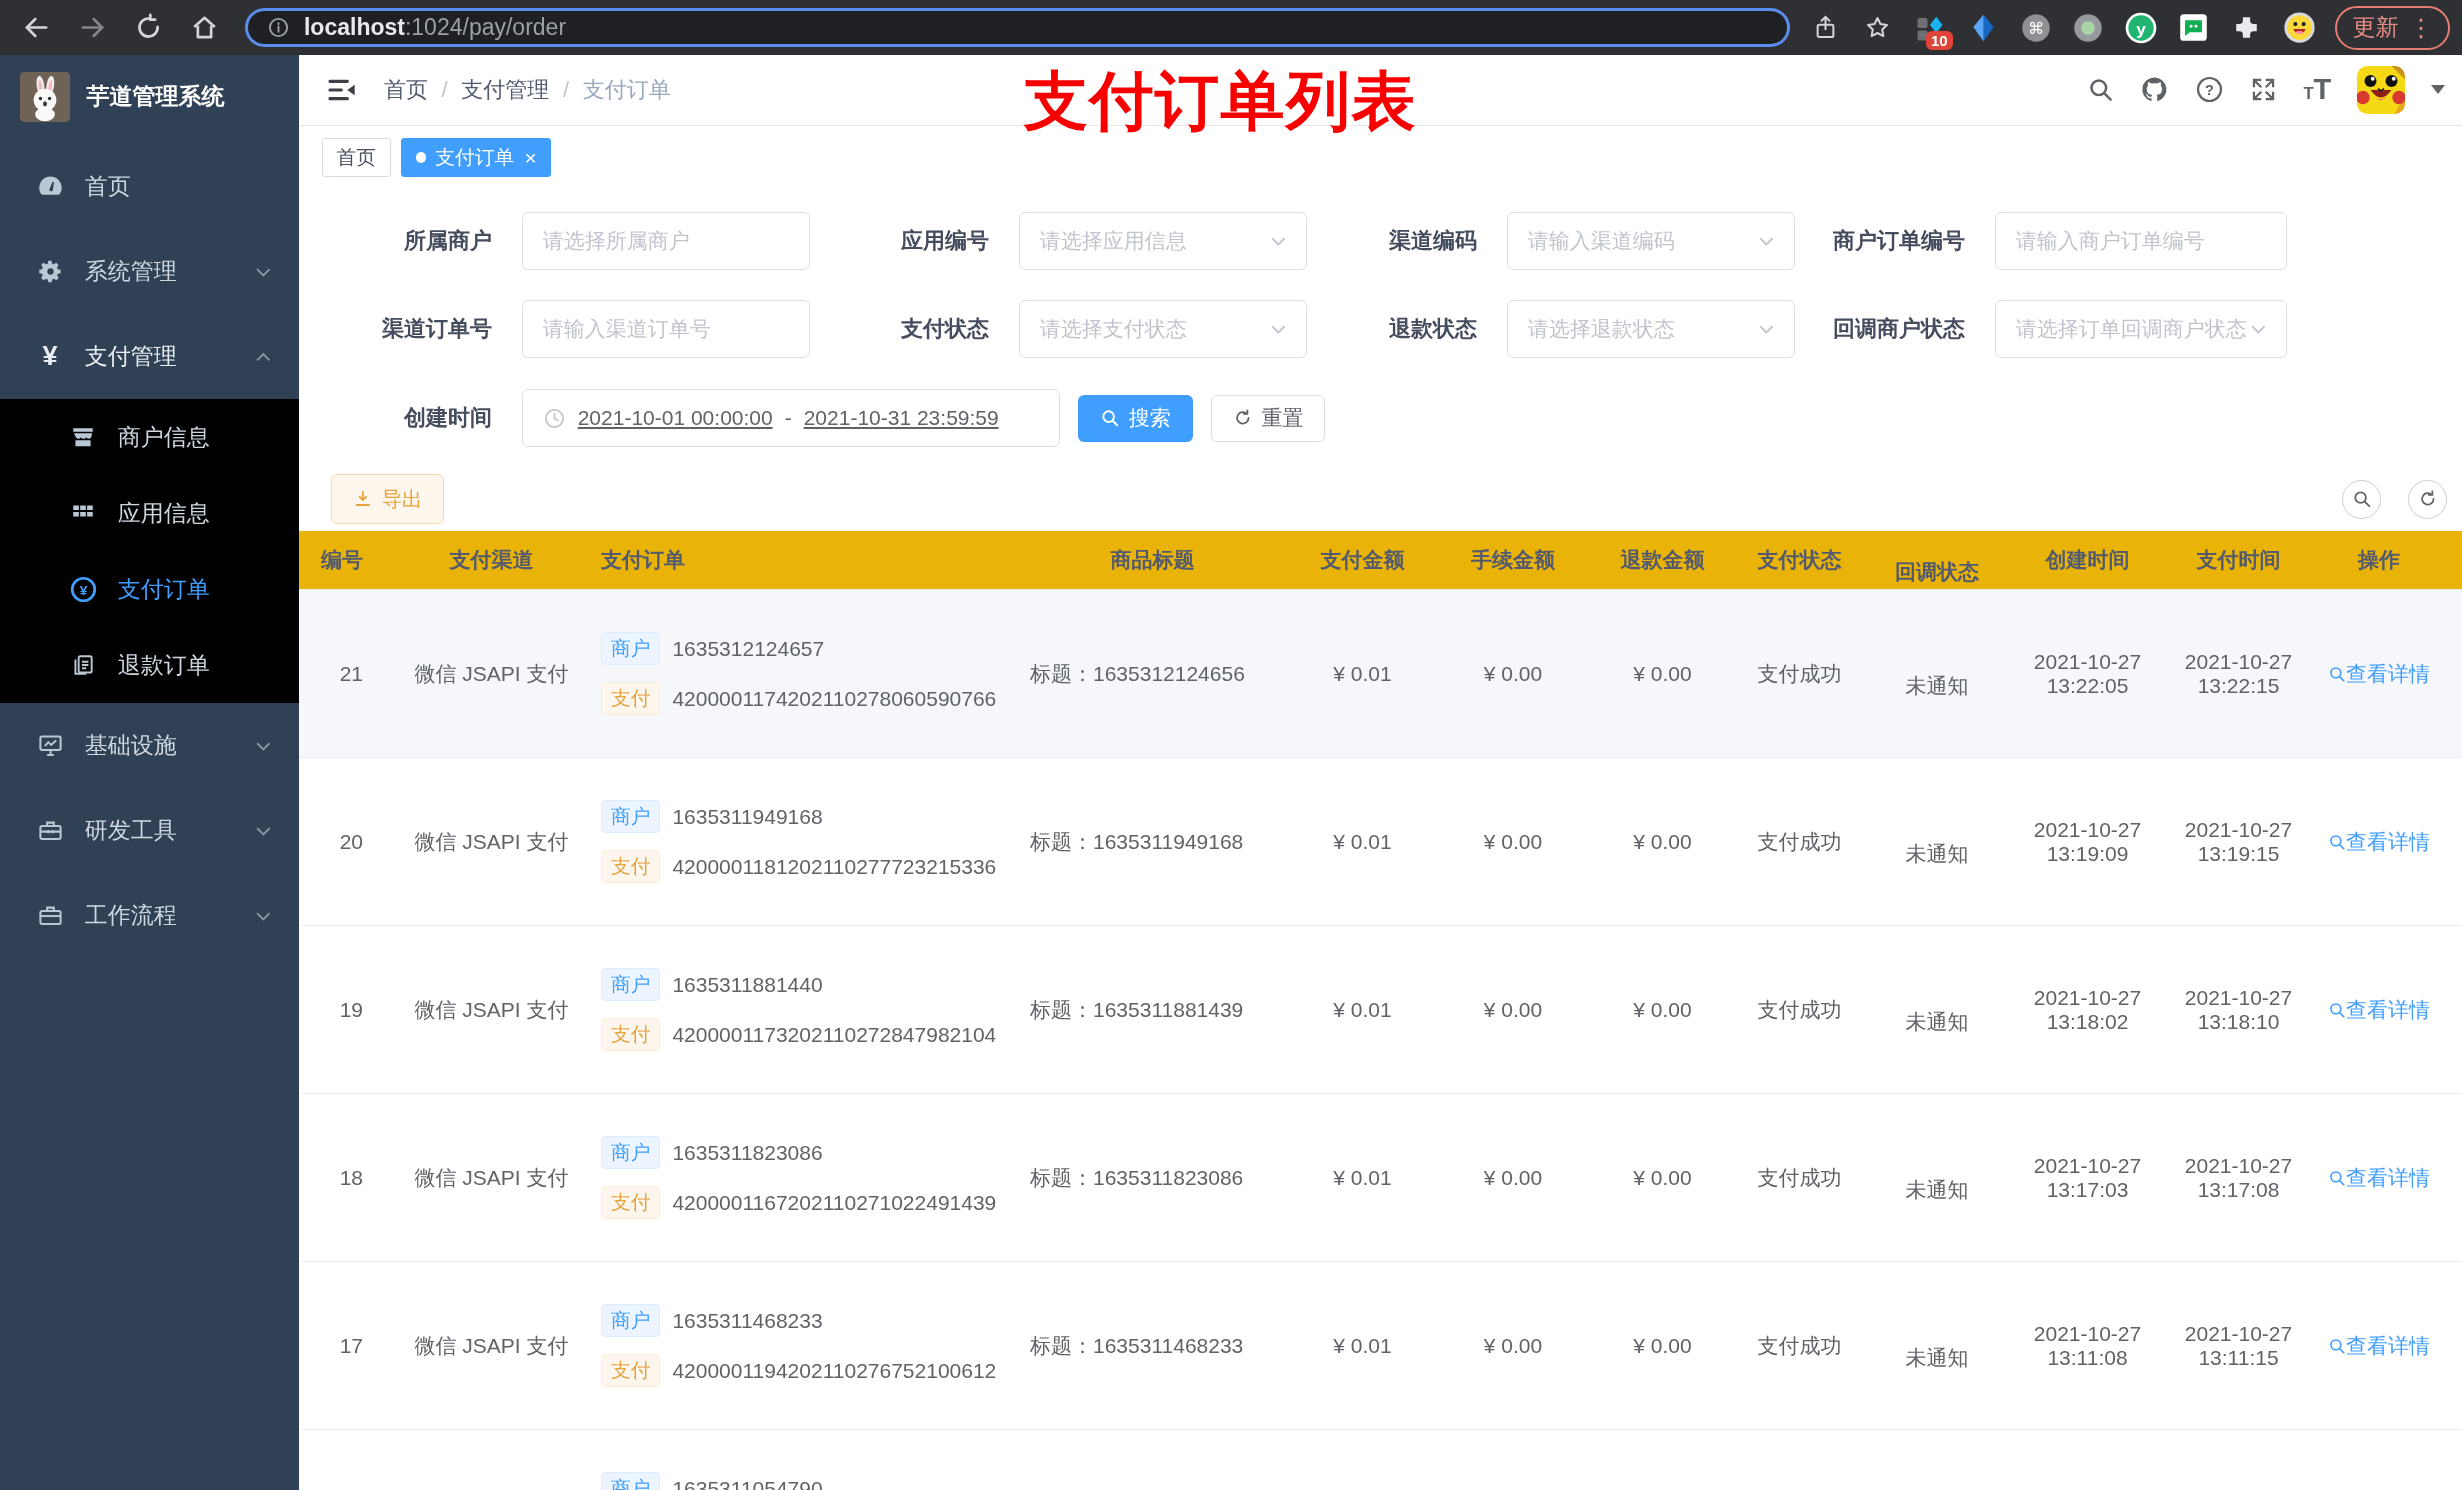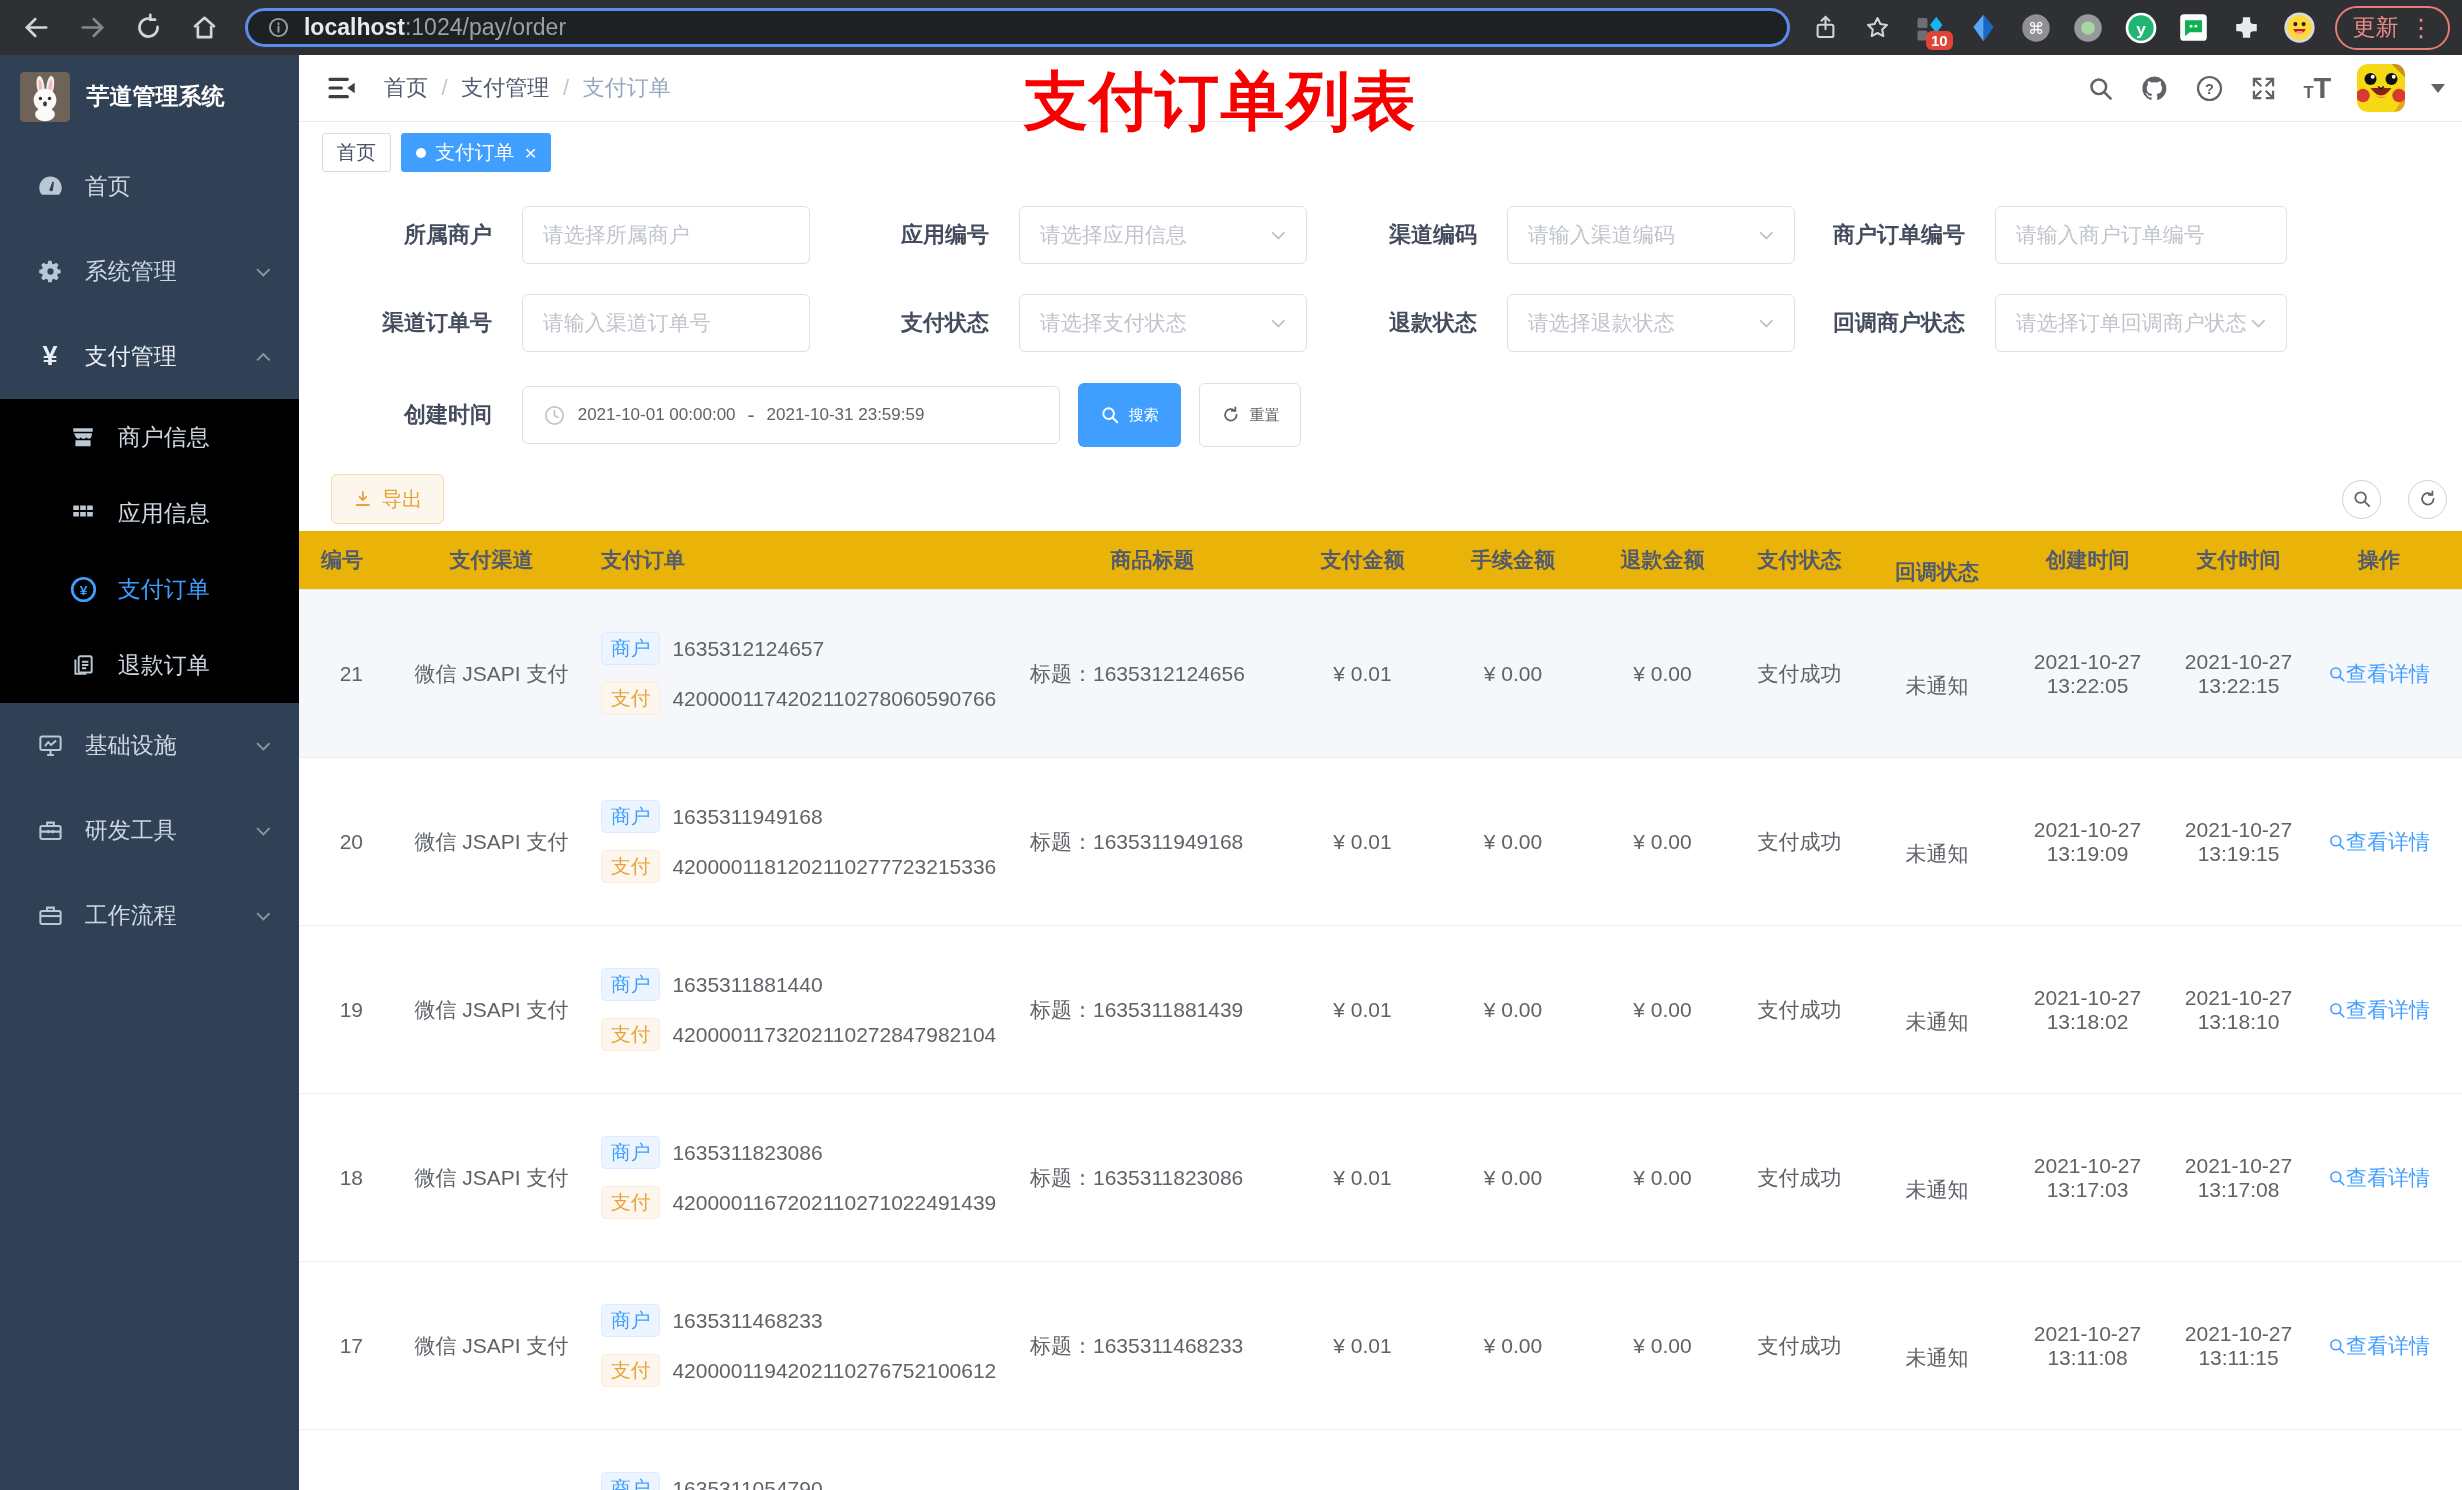--- a/index.html
+++ b/index.html
@@ -70,23 +70,23 @@
   .lw2{width:149px;margin-left:30px;}
   .lw3{width:140px;margin-left:30px;}
   .lw4{width:140px;margin-left:30px;}
   .f-input{height:58px;border:1.5px solid #dcdfe6;border-radius:6px;display:flex;align-items:center;padding:0 19.7px;box-sizing:border-box;background:#fff;cursor:text;}
   .w380{width:288px;}
   .w385{width:292px;}
   .ph{color:#c0c4cc;font-size:21px;white-space:nowrap;overflow:hidden;}
   .f-input .chevd{margin-left:auto;color:#c0c4cc;display:flex;flex:none;}
   .date-range{width:538px;cursor:pointer;}
   .clock{color:#c0c4cc;margin-right:12px;display:flex;flex:none;}
-  .date-text{color:#5f6368;font-size:17px;white-space:nowrap;}
+  .date-text{color:#5f6368;font-size:21px;white-space:nowrap;text-decoration:underline;}
   .date-sep{color:#5f6368;font-size:21px;margin:0 12px;}
-  .btn{height:64px;display:flex;align-items:center;gap:9px;border-radius:6px;font-size:15px;padding:0 21px;cursor:pointer;box-sizing:border-box;border:1.5px solid transparent;}
+  .btn{height:47px;display:flex;align-items:center;gap:9px;border-radius:6px;font-size:21px;padding:0 21px;cursor:pointer;box-sizing:border-box;border:1.5px solid transparent;}
   .btn-primary{background:#409eff;color:#fff;margin-left:18px;}
   .btn-plain{background:#fff;border-color:#dcdfe6;color:#5f6368;margin-left:18px;}
   .btn-warning{background:#fdf6ec;border-color:#f5dab1;color:#e6a23c;font-size:20.4px;height:50px;}
 
   
   .toolbar{margin-top:27px;display:flex;align-items:center;}
   .toolbar .btn-warning{margin-left:32px;}
   .tool-right{margin-left:auto;display:flex;gap:27px;padding-right:15px;}
   .circle-btn{width:39px;height:39px;border-radius:50%;border:1.5px solid #ccd0d6;display:flex;align-items:center;justify-content:center;color:#5f6368;cursor:pointer;box-sizing:border-box;}
 

